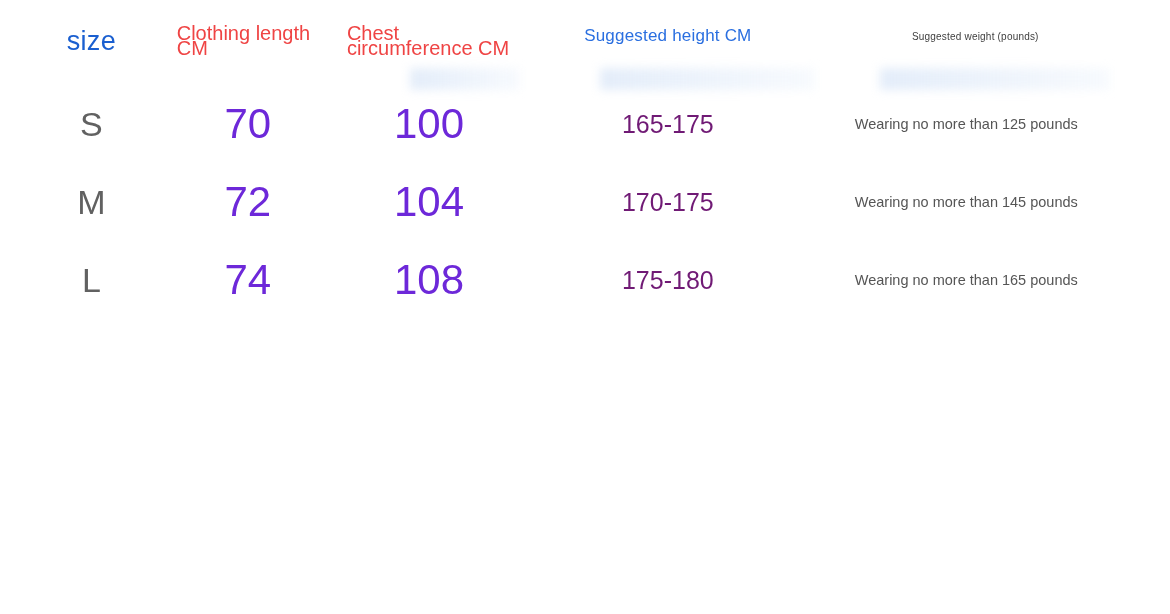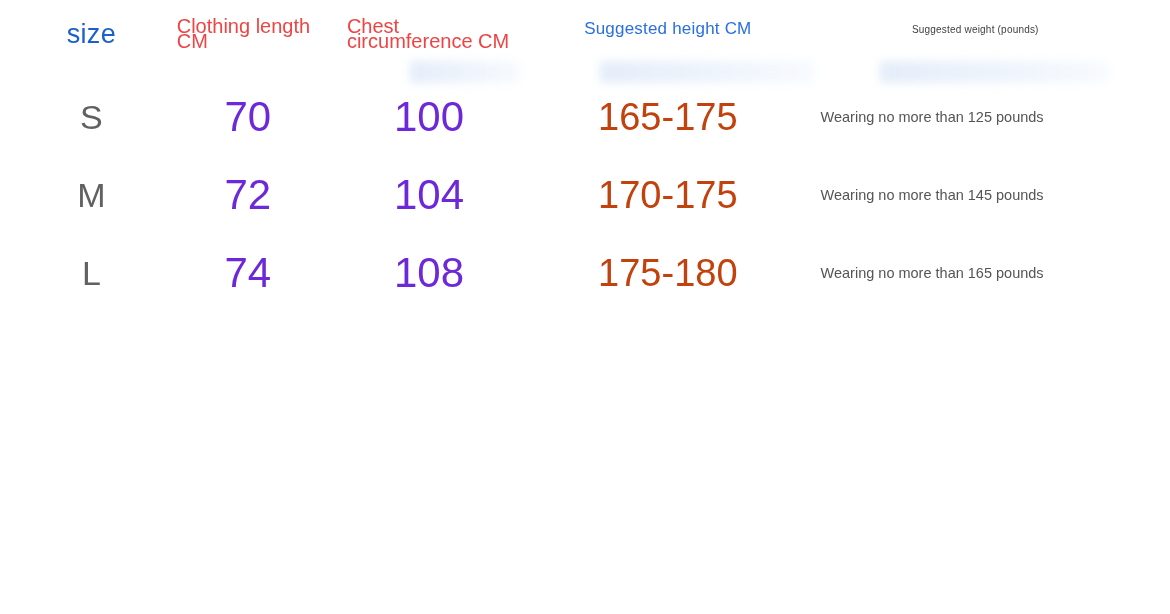--- a/index.html
+++ b/index.html
@@ -15,21 +15,21 @@
     overflow: hidden;
   }
   .sheet {
     position: relative;
     width: 1170px;
     height: 614px;
     background: #ffffff;
   }
   table.size-table {
     width: 1120px;
-    margin: 1px 0 0 20px;
+    margin: 8px 0 0 20px;
     border-collapse: collapse;
     table-layout: fixed;
   }
   
   col.c-size   { width: 130px; }
   col.c-len    { width: 155px; }
   col.c-chest  { width: 175px; }
   col.c-height { width: 260px; }
   col.c-weight { width: 300px; }
 
@@ -68,26 +68,26 @@
 
   tbody td {
     text-align: center;
     color: #5a5a5a;
     padding: 0;
     height: 78px;
     vertical-align: middle;
   }
   td.size-cell   { font-size: 34px; color: #616161; font-weight: 300; }
   td.num-cell    { font-size: 42px; color: #6d28d9; font-weight: 300; }
-  td.height-cell { font-size: 38px; color: #c2410c; font-weight: 300; }
+  td.height-cell { font-size: 25px; color: #701a75; font-weight: 300; }
   td.height-cell.bold-h { font-size: 25px; color: #3a3a3a; }
   td.weight-cell {
     font-size: 14.5px;
     color: #555;
-    text-align: left;
+    text-align: center;
     line-height: 17px;
     padding-left: 10px;
     padding-right: 28px;
   }
 
   
   .blur-band {
     position: absolute;
     top: 60px;
     height: 22px;

